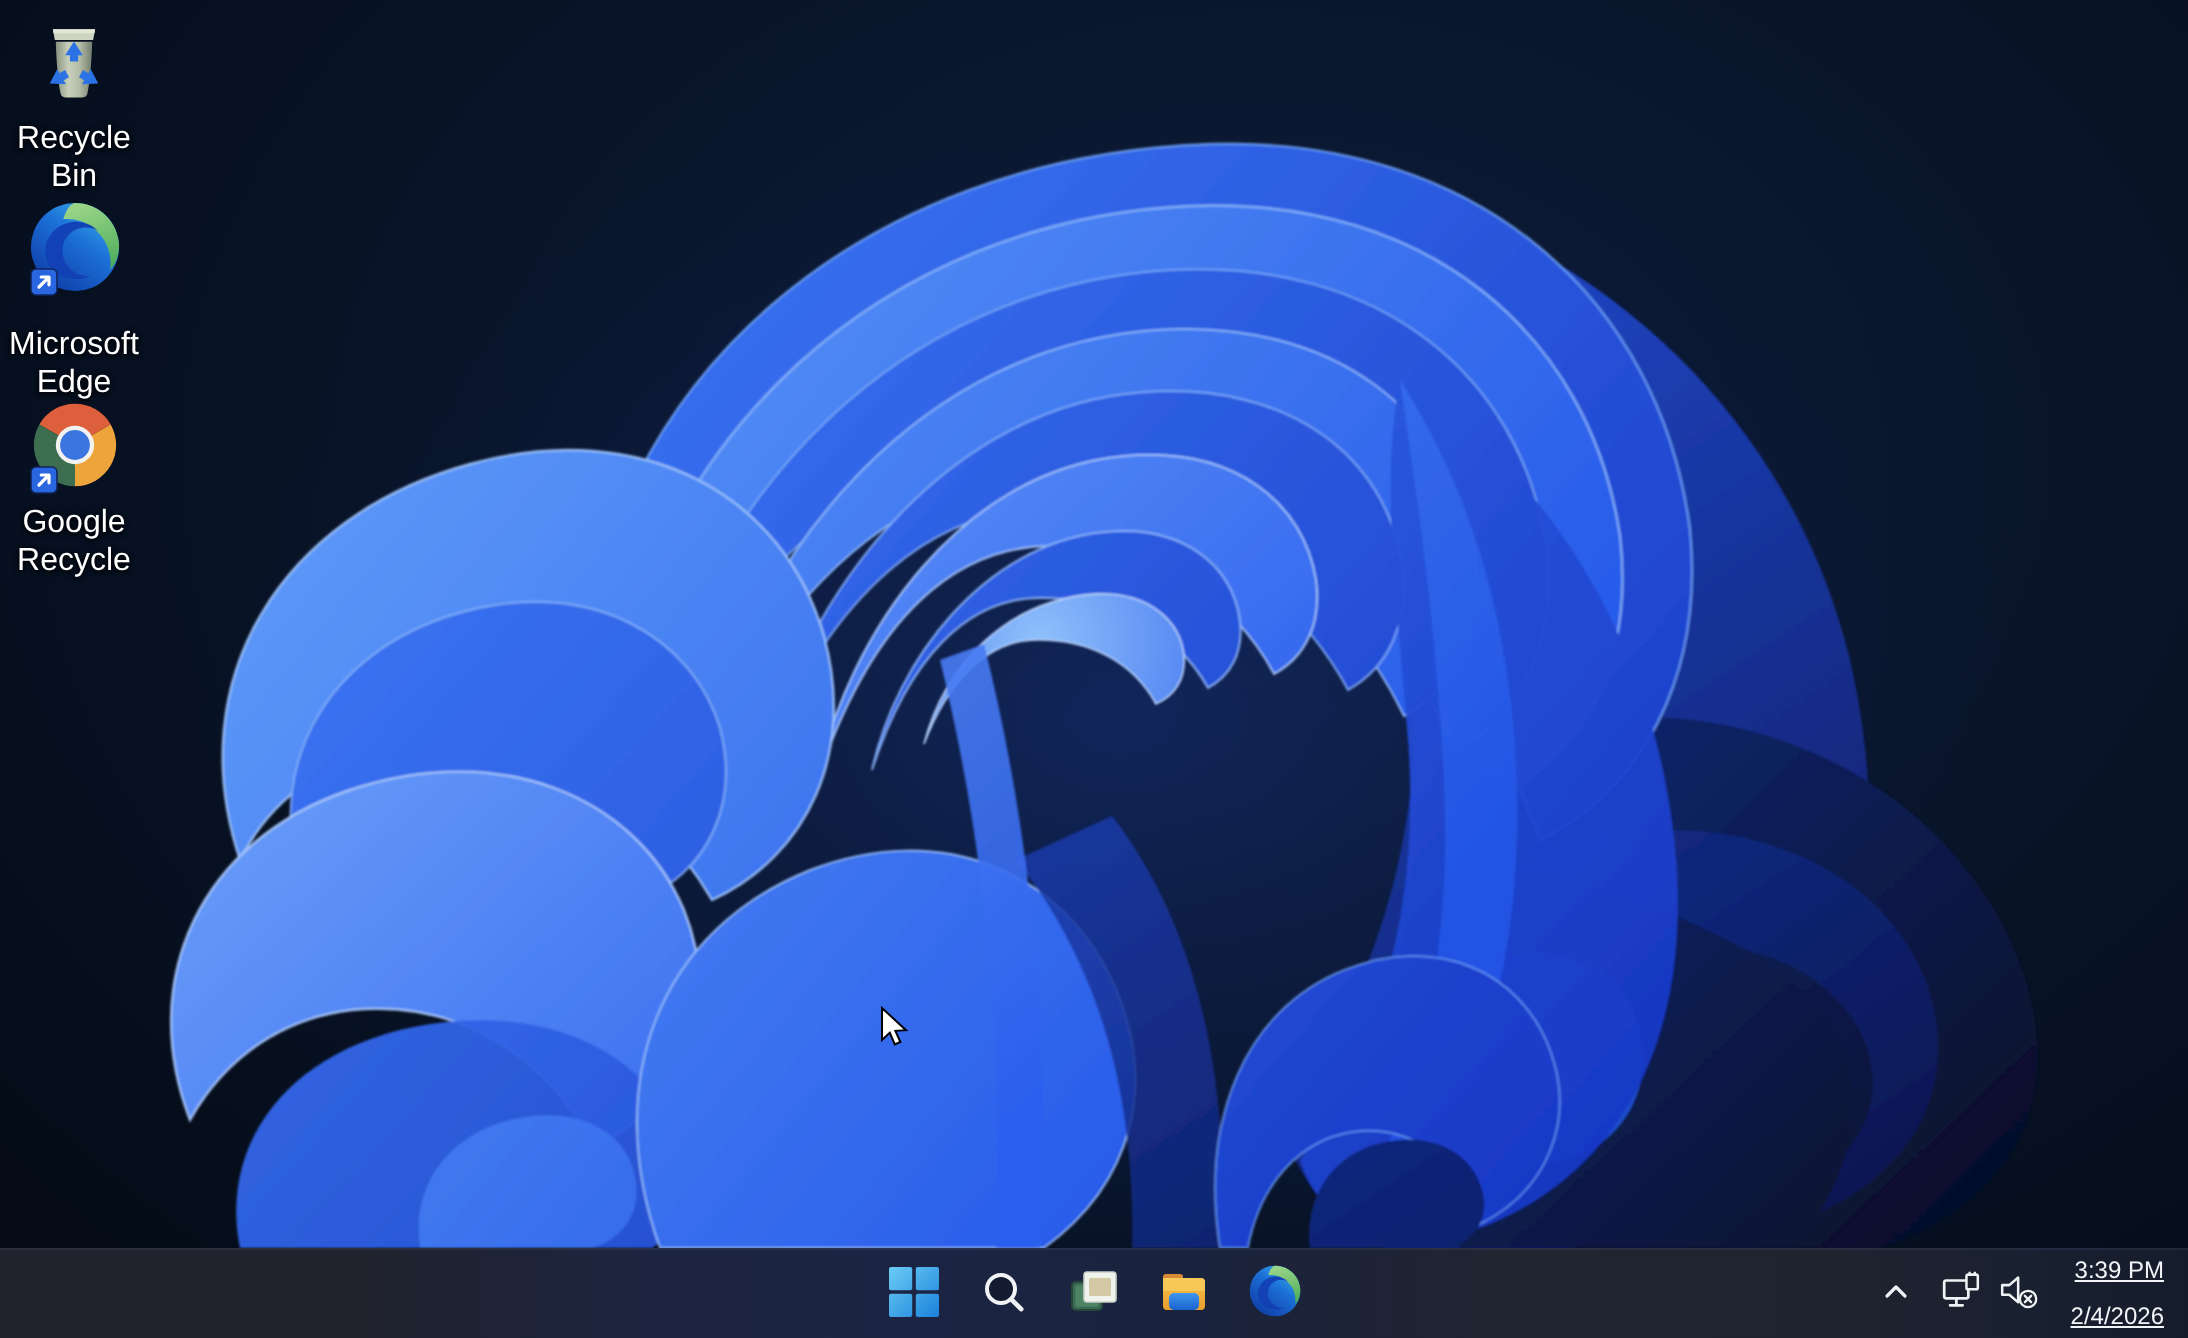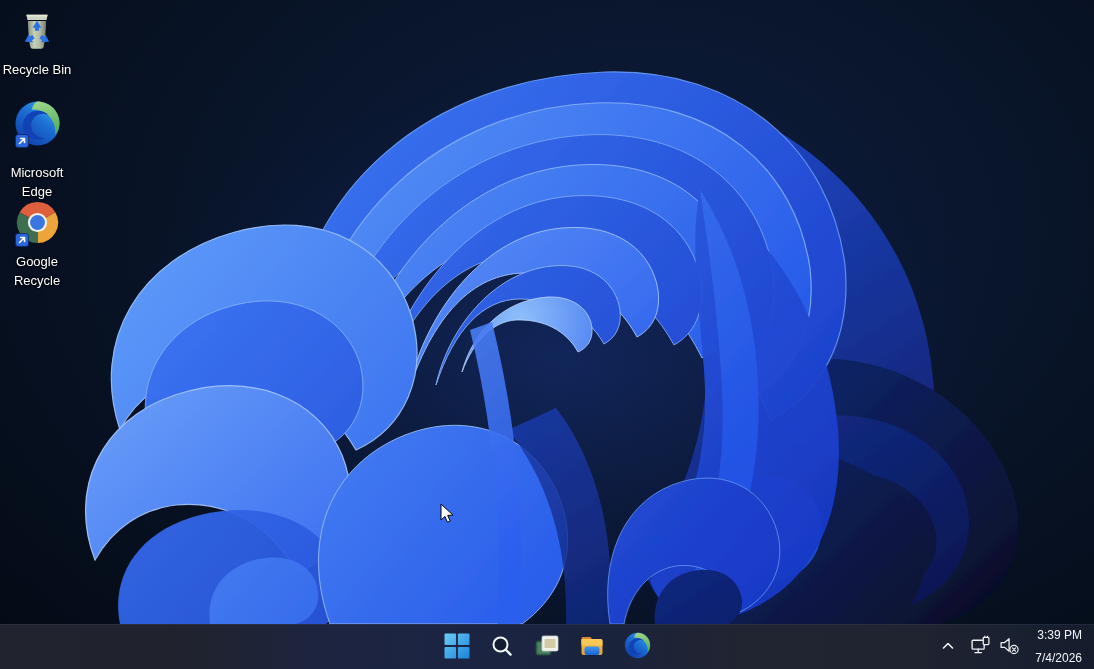--- a/index.html
+++ b/index.html
@@ -12,21 +12,21 @@
   .wallpaper{position:absolute;inset:0;z-index:0;}
   .wallpaper svg{display:block;}
 
   
   .desktop-item{
     position:absolute;left:0;width:74px;display:flex;flex-direction:column;align-items:center;
     z-index:3;cursor:default;
   }
   .di-iconwrap{height:48px;display:flex;align-items:center;justify-content:center;position:relative;}
   .di-label{
-    margin-top:6px;color:#ffffff;font-size:13px;line-height:19px;text-align:center;
+    margin-top:6px;color:#ffffff;font-size:16px;line-height:19px;text-align:center;
     text-shadow:0 1px 2px rgba(0,0,0,.95), 0 0 3px rgba(0,0,0,.7);
   }
   .shortcut-arrow{position:absolute;left:1px;bottom:-1px;width:14px;height:14px;}
 
   
   .taskbar{
     position:absolute;left:0;right:0;bottom:0;height:44px;z-index:5;
     background:linear-gradient(90deg,#21242e 0%,#20232d 16%,#1d2440 30%,#1b2543 42%,#1a233d 55%,#212431 68%,#202330 84%,#182030 94%,#151c2b 100%);
     border-top:1px solid rgba(130,160,210,0.10);
   }
@@ -36,21 +36,21 @@
   }
   .tb-btn{
     width:40px;height:40px;border-radius:5px;display:flex;align-items:center;justify-content:center;
     background:transparent;border:none;padding:0;
   }
   .tb-tray{
     position:absolute;right:6px;top:0;height:44px;display:flex;align-items:center;gap:4px;
   }
   .tray-btn{
     height:36px;border-radius:4px;display:flex;align-items:center;justify-content:center;
-    background:transparent;border:none;padding:0 5px;gap:8px;
+    background:transparent;border:none;padding:0 5px;gap:8px;text-decoration:underline;
   }
   .clock{
     display:flex;flex-direction:column;align-items:flex-end;justify-content:center;
     color:#f2f5f8;font-size:12px;line-height:15px;padding:0 6px;
   }
   .cursor{position:absolute;left:440px;top:503px;z-index:9;pointer-events:none;}
 </style>
 </head>
 <body>
 
@@ -316,16 +316,16 @@
         <svg width="21" height="21" viewBox="0 0 20 20">
           <path d="M2,7.2 L5.4,7.2 L9.6,3.6 L9.6,15.4 L5.4,11.8 L2,11.8 Z" fill="none" stroke="#eef2f4" stroke-width="1.2" stroke-linejoin="round"></path>
           <circle cx="14.3" cy="13.8" r="3.9" fill="#1b212c" stroke="#eef2f4" stroke-width="1.1"></circle>
           <path d="M12.8,12.3 L15.8,15.3 M15.8,12.3 L12.8,15.3" stroke="#eef2f4" stroke-width="1.1" stroke-linecap="round"></path>
         </svg>
       </span>
     </button>
 
     <button class="tray-btn clock">
       <span>3:39 PM</span>
-      <span>7/4/2026</span>
+      <span>2/4/2026</span>
     </button>
   </div>
 </div>
 
 </body></html>

